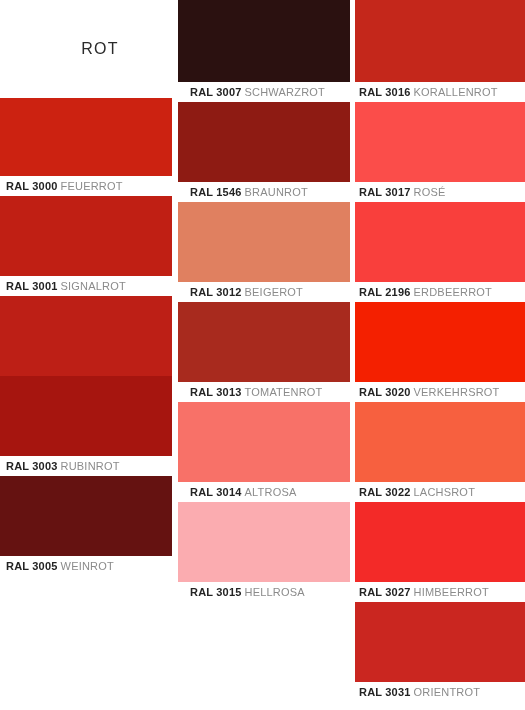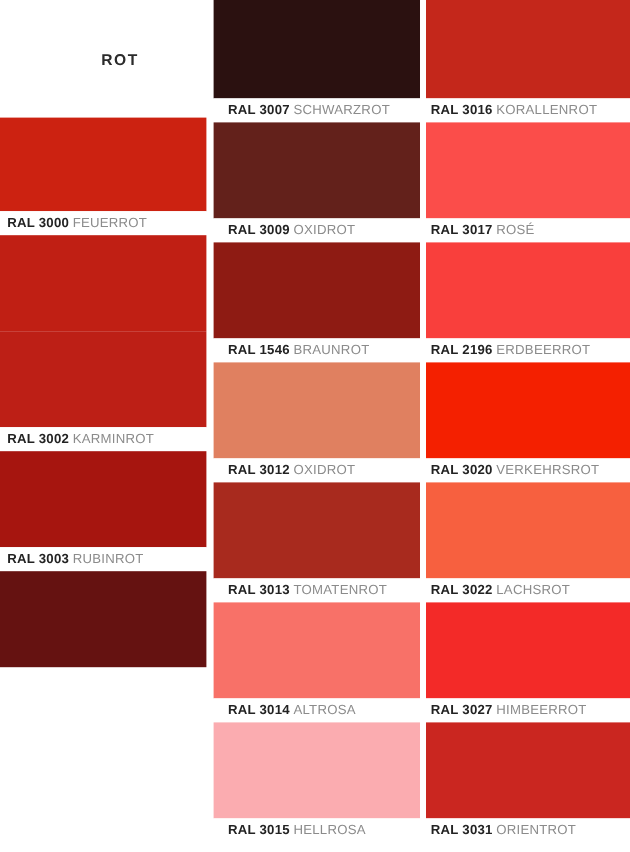--- a/index.html
+++ b/index.html
@@ -58,70 +58,67 @@
   #col-2 .caption{padding-left:4px;}
 
   
   .title-cell{
     background:#ffffff;
     display:flex;
     align-items:center;
     justify-content:center;
   }
   .title-text{
-    font-size:13px;
-    font-weight:bold;
+    font-size:16px;
+    font-weight:normal;
     color:#2b2b2b;
     letter-spacing:1.2px;
     margin-left:28px;
   }
 </style>
 </head>
 <body>
 
 <div id="sheet" style="background: rgb(255, 255, 255);">
     <div class="column" id="col-0">
       <div class="cell title-cell" style="height: 98px;">
         <span class="title-text">ROT</span>
       </div>
       <div class="cell">
         <div class="swatch" style="height: 78px; background: rgb(204, 34, 17);"></div>
         <div class="caption"><span class="code">RAL 3000</span><span class="name">FEUERROT</span></div>
       </div>
       <div class="cell">
         <div class="swatch" style="height: 80px; background: rgb(192, 31, 20);"></div>
+        <div class="caption"><span class="code">RAL 3001</span><span class="name">SIGNALROT</span></div>
       </div>
       <div class="cell">
         <div class="swatch" style="height: 80px; background: rgb(189, 31, 22);"></div>
-        <div class="caption"><span class="code">RAL 3002</span><span class="name">KARMINROT</span></div>
       </div>
       <div class="cell">
         <div class="swatch" style="height: 80px; background: rgb(166, 21, 15);"></div>
         <div class="caption"><span class="code">RAL 3003</span><span class="name">RUBINROT</span></div>
       </div>
       <div class="cell">
         <div class="swatch" style="height: 80px; background: rgb(101, 18, 17);"></div>
+        <div class="caption"><span class="code">RAL 3005</span><span class="name">WEINROT</span></div>
       </div>
     </div>
     <div class="column" id="col-1">
       <div class="cell">
         <div class="swatch" style="height: 82px; background: rgb(43, 17, 16);"></div>
         <div class="caption"><span class="code">RAL 3007</span><span class="name">SCHWARZROT</span></div>
       </div>
       <div class="cell">
-        <div class="swatch" style="height: 80px; background: rgb(99, 33, 27);"></div>
-        <div class="caption"><span class="code">RAL 3009</span><span class="name">OXIDROT</span></div>
-      </div>
-      <div class="cell">
         <div class="swatch" style="height: 80px; background: rgb(142, 27, 19);"></div>
         <div class="caption"><span class="code">RAL 1546</span><span class="name">BRAUNROT</span></div>
       </div>
       <div class="cell">
         <div class="swatch" style="height: 80px; background: rgb(224, 128, 96);"></div>
-        <div class="caption"><span class="code">RAL 3012</span><span class="name">OXIDROT</span></div>
+        <div class="caption"><span class="code">RAL 3012</span><span class="name">BEIGEROT</span></div>
       </div>
       <div class="cell">
         <div class="swatch" style="height: 80px; background: rgb(168, 42, 30);"></div>
         <div class="caption"><span class="code">RAL 3013</span><span class="name">TOMATENROT</span></div>
       </div>
       <div class="cell">
         <div class="swatch" style="height: 80px; background: rgb(248, 113, 104);"></div>
         <div class="caption"><span class="code">RAL 3014</span><span class="name">ALTROSA</span></div>
       </div>
       <div class="cell">

